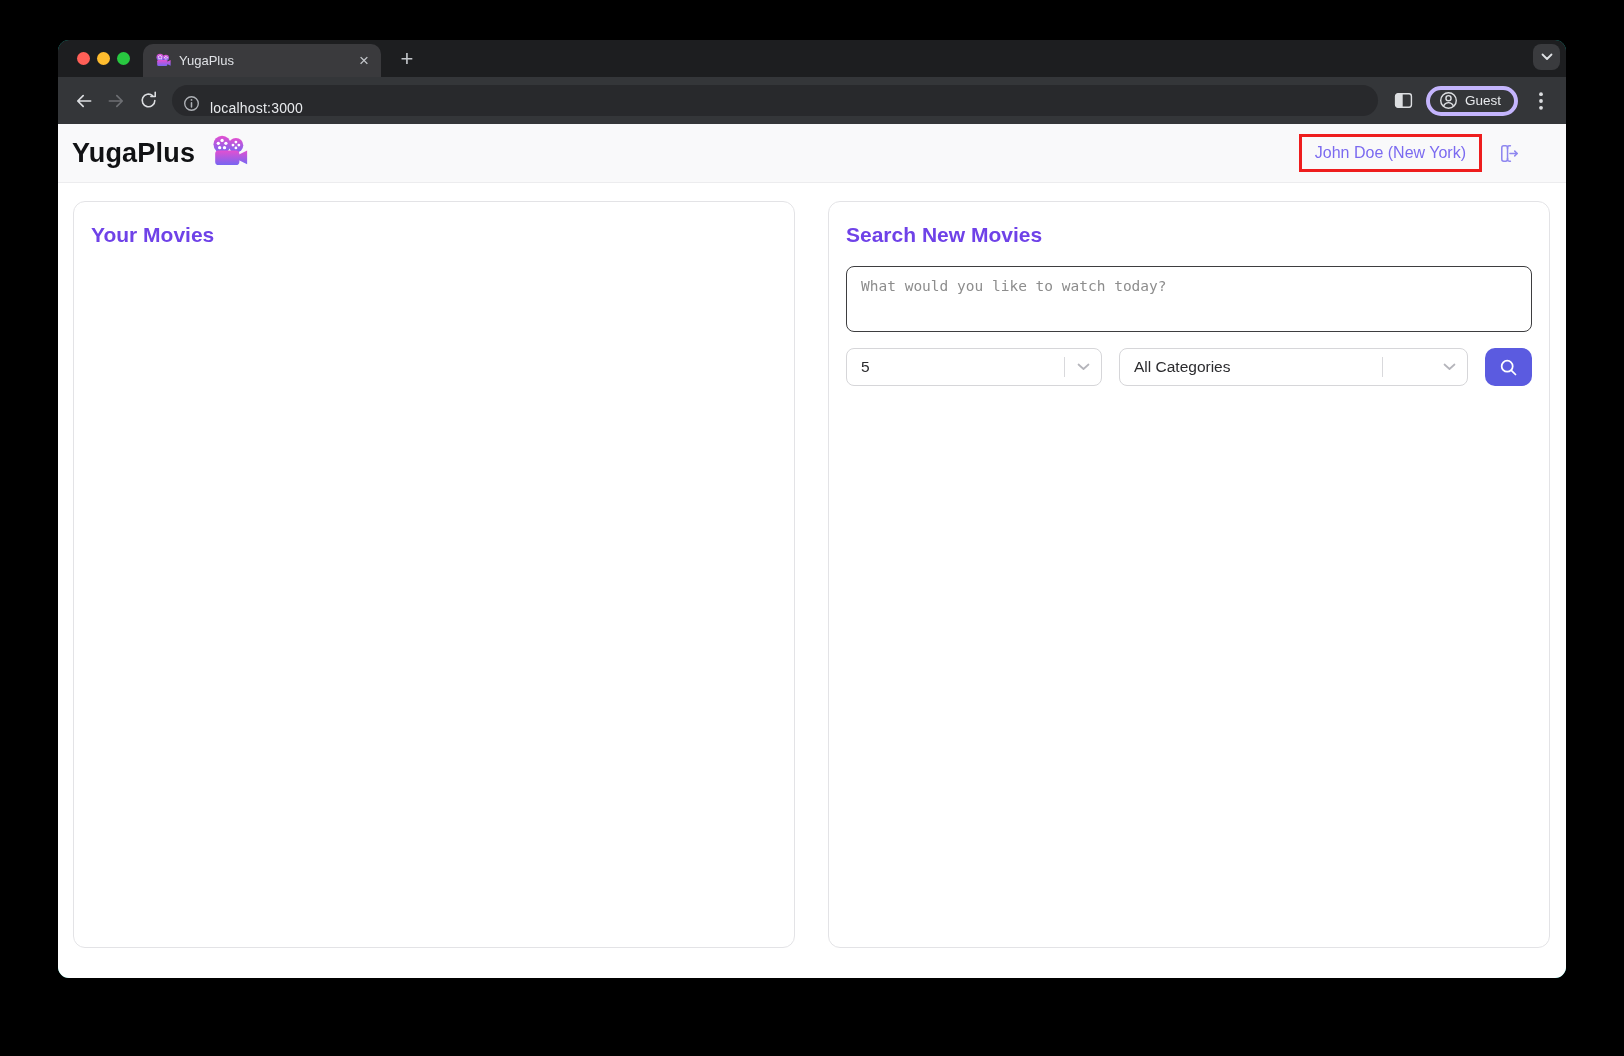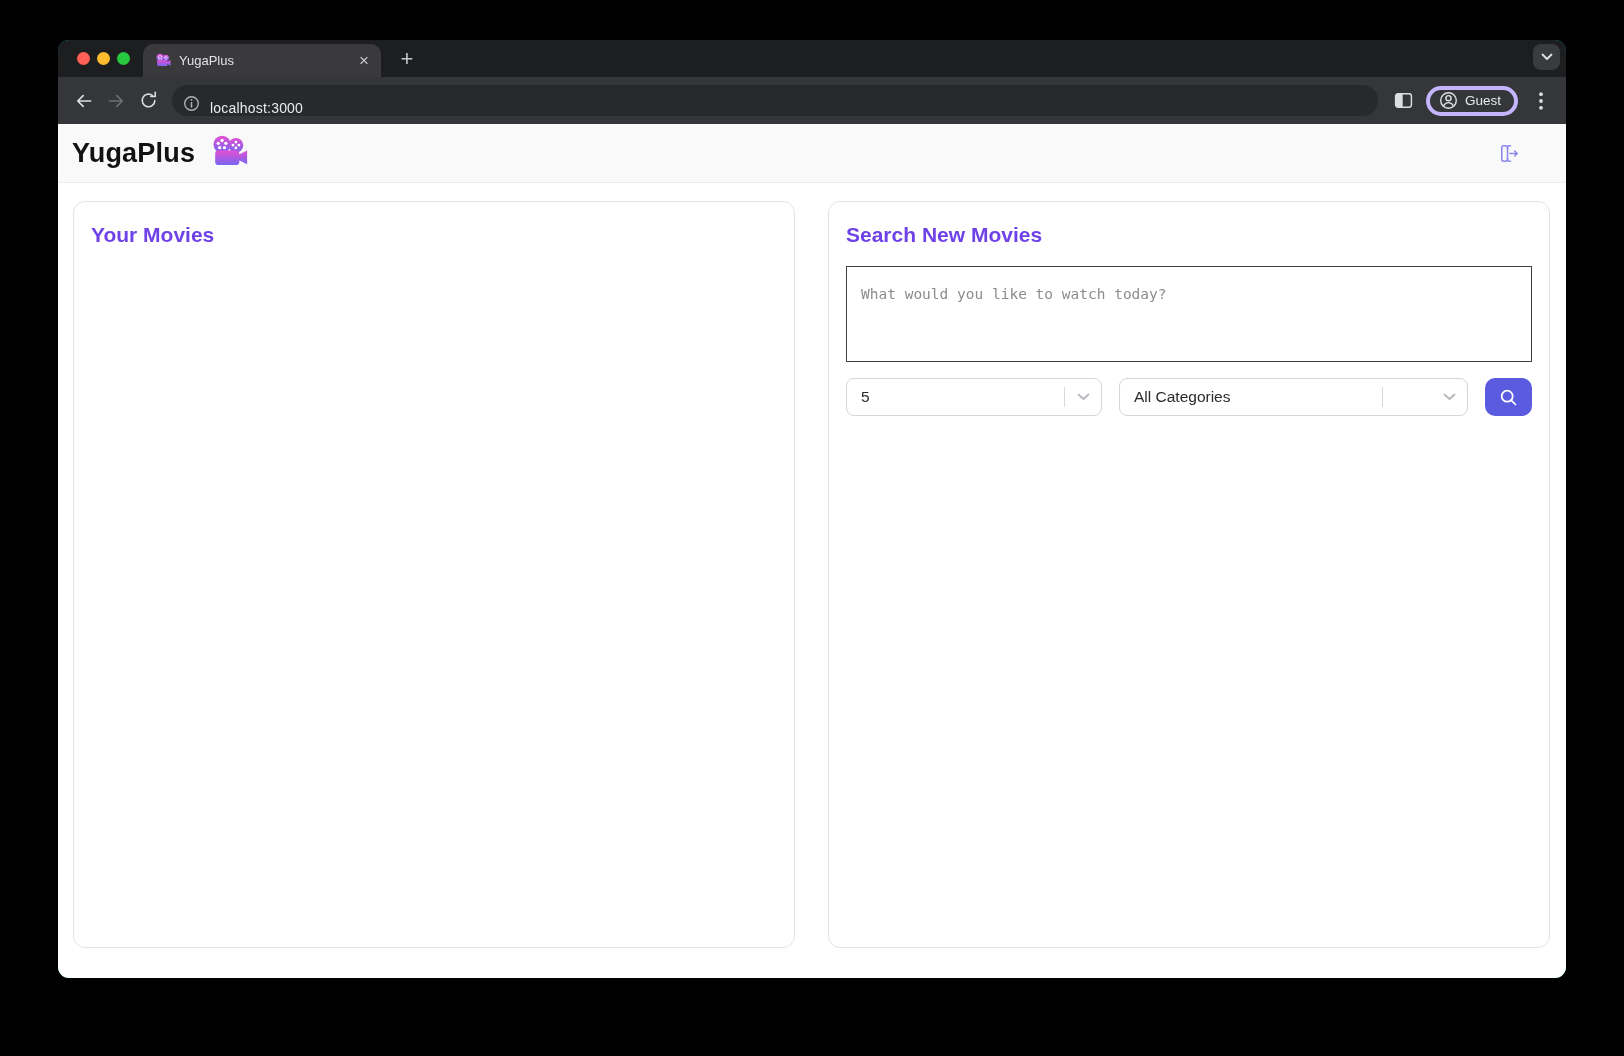--- a/index.html
+++ b/index.html
@@ -47,22 +47,22 @@
   .brand h1{margin:0;font-size:27px;font-weight:700;color:#111214;letter-spacing:.2px;}
   .hdr-right{margin-left:auto;display:flex;align-items:center;gap:15px;}
   .annotation-box{border:3px solid #ee1d1d;padding:7px 13px;display:flex;align-items:center;}
   .user-link{font-size:16px;color:#7b6af0;white-space:nowrap;}
 
   .content{flex:1;display:flex;gap:33px;padding:18px 16px 30px 15px;min-height:0;}
   .panel{flex:1 1 0;border:1px solid #e3e3e6;border-radius:12px;padding:21px 17px;min-width:0;}
   .panel h2{margin:0;font-size:21px;font-weight:700;color:#6f42e8;display:inline-block;
             text-decoration-thickness:2px;text-underline-offset:5px;}
 
-  .prompt{margin-top:19px;width:100%;height:96px;border:1px solid #3e3e40;border-radius:0;
-          padding:19px 14px;font-family:"DejaVu Sans Mono",monospace;font-size:14.5px;color:#333;
+  .prompt{margin-top:19px;width:100%;height:66px;border:1px solid #3e3e40;border-radius:8px;
+          padding:11px 14px;font-family:"DejaVu Sans Mono",monospace;font-size:14.5px;color:#333;
           resize:none;outline:none;display:block;background:#fff;}
   .prompt::placeholder{color:#8d8d8d;}
   .controls{margin-top:16px;display:flex;gap:17px;height:38px;}
   .select{border:1px solid #d6d6d9;border-radius:8px;display:flex;align-items:center;
           padding-left:14px;background:#fff;}
   .select .value{flex:1;font-size:15.5px;color:#2b2b2e;white-space:nowrap;overflow:hidden;}
   .select .divider{width:1px;height:20px;background:#d9d9dc;flex:none;}
   .select .chev{width:36px;display:flex;align-items:center;justify-content:center;flex:none;}
   .select.count{width:256px;flex:none;}
   .select.cat{flex:1;min-width:0;gap:48px;}
@@ -192,20 +192,23 @@
               <circle cx="11.2" cy="15.8" r="1.9"></circle>
                 <circle cx="16.8" cy="15.8" r="1.9"></circle>
               <circle cx="30" cy="9.4" r="1.6"></circle>
                 <circle cx="26.6" cy="12.8" r="1.6"></circle>
                 <circle cx="33.4" cy="12.8" r="1.6"></circle>
                 <circle cx="30" cy="16.2" r="1.6"></circle>
             </g>
           </svg>
         </div>
         <div class="hdr-right">
+          <div class="annotation-box">
+            <span class="user-link">John Doe (New York)</span>
+          </div>
           <svg width="23" height="23" viewBox="0 0 24 24">
             <g fill="none" stroke="#8f87f0" stroke-width="1.6" stroke-linecap="round" stroke-linejoin="round">
               <rect x="5" y="4" width="6" height="16" rx="2"></rect>
               <path d="M11 7 V5.8 A1.8 1.8 0 0 1 12.8 4 H14"></path>
               <path d="M11 17 v1.2 A1.8 1.8 0 0 0 12.8 20 H14"></path>
               <path d="M13.5 12 H21"></path>
               <path d="M18.5 9.5 L21 12 L18.5 14.5"></path>
             </g>
           </svg>
         </div>

